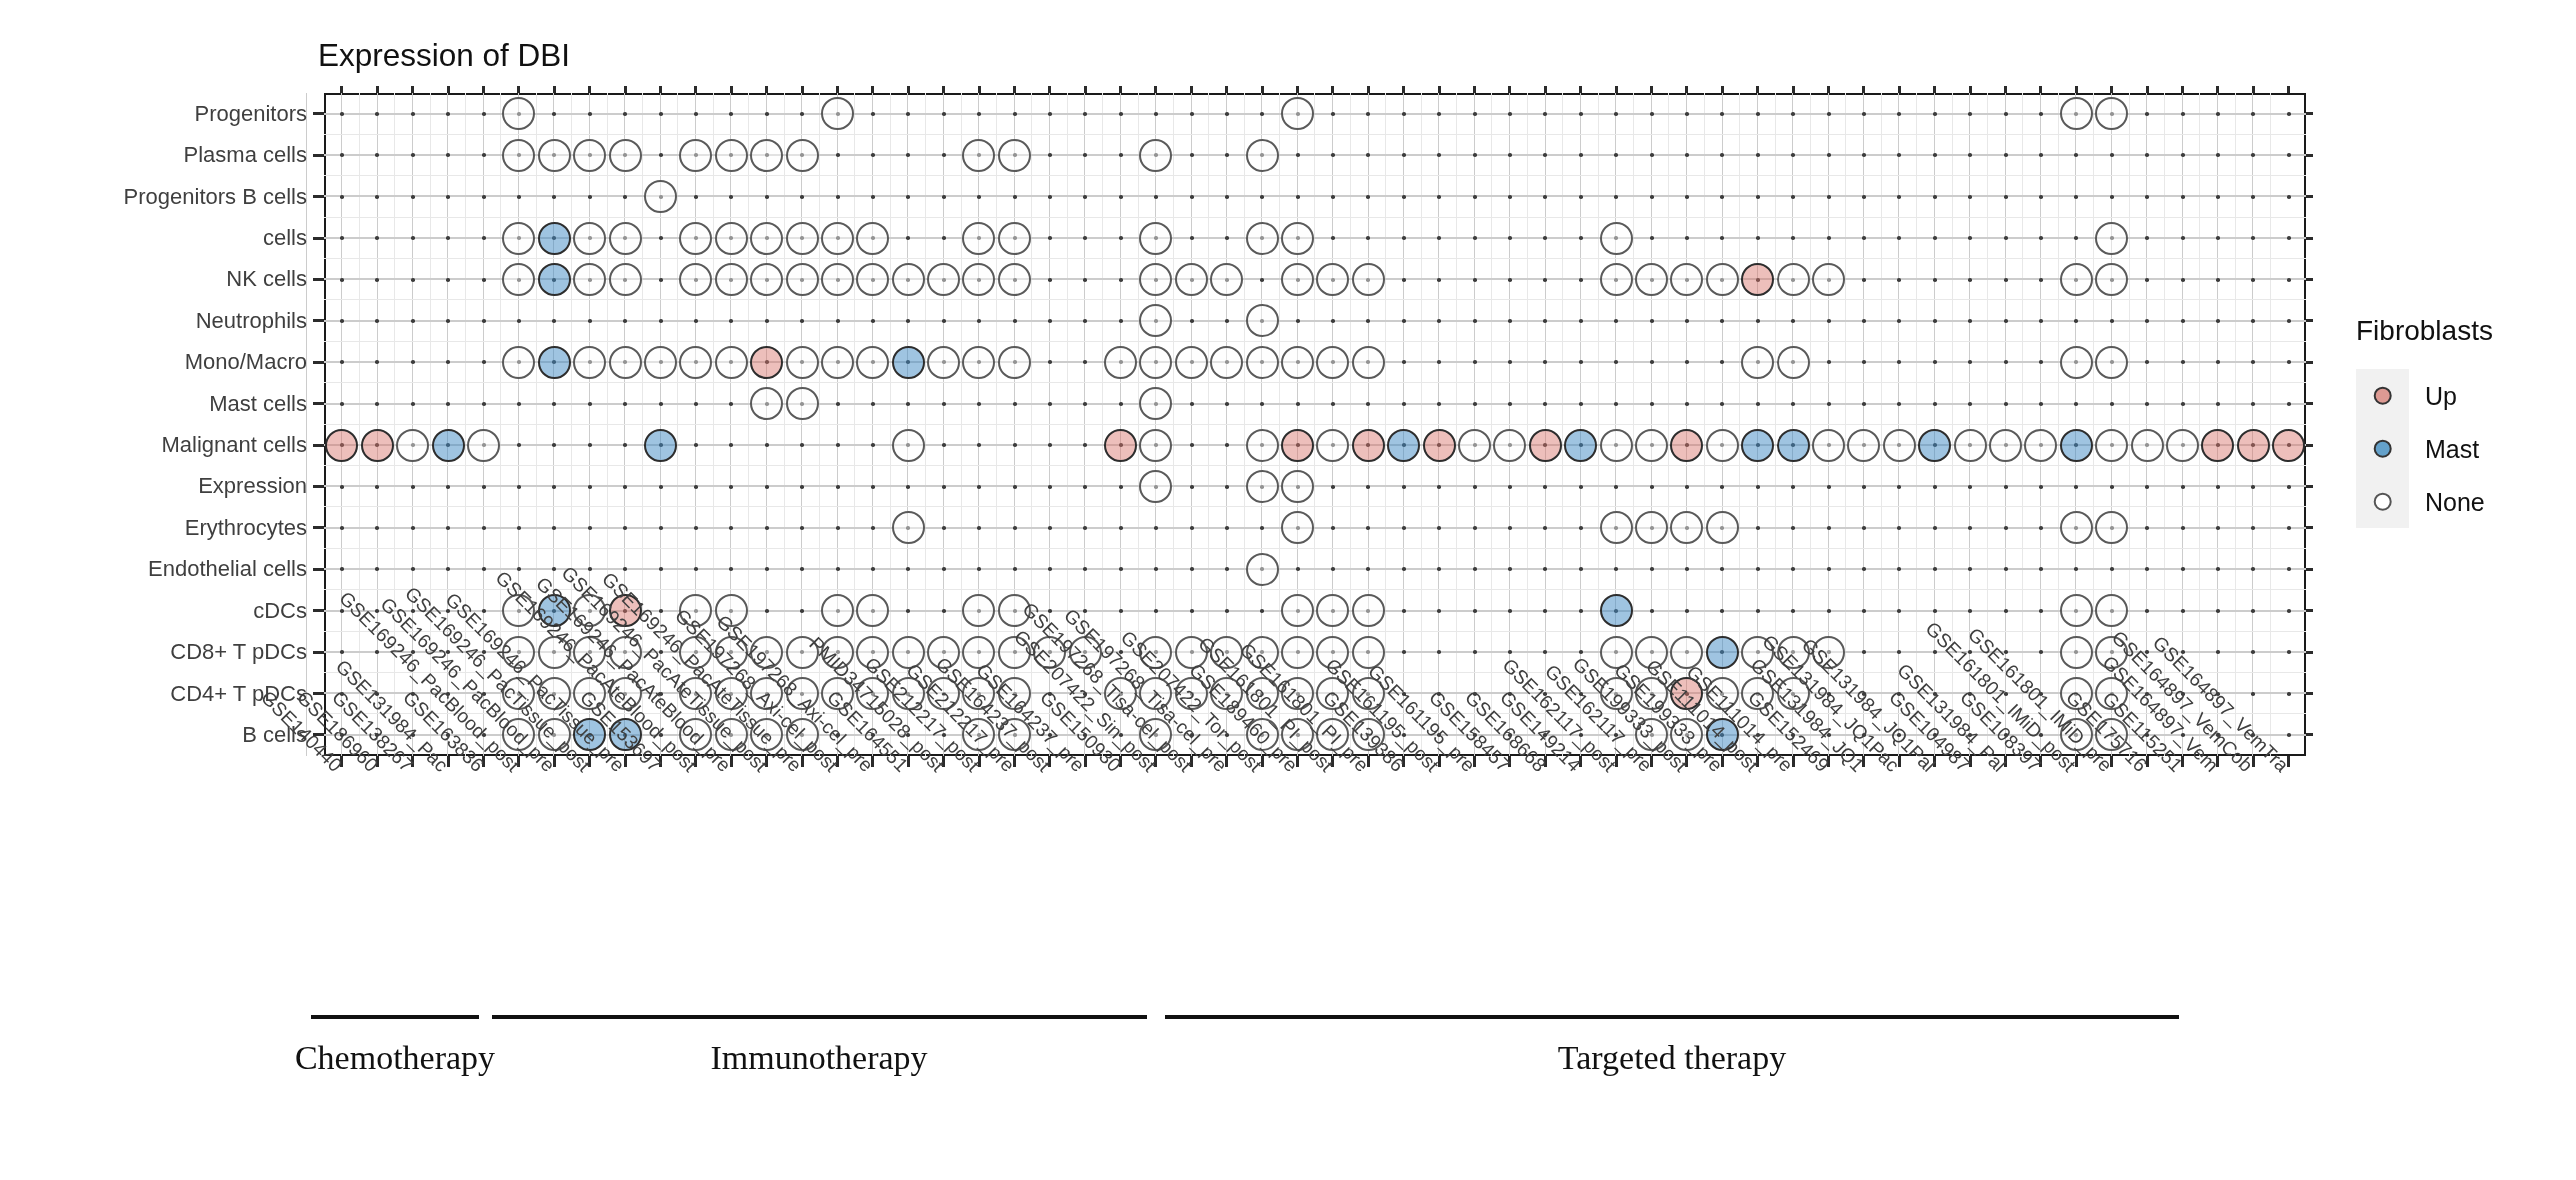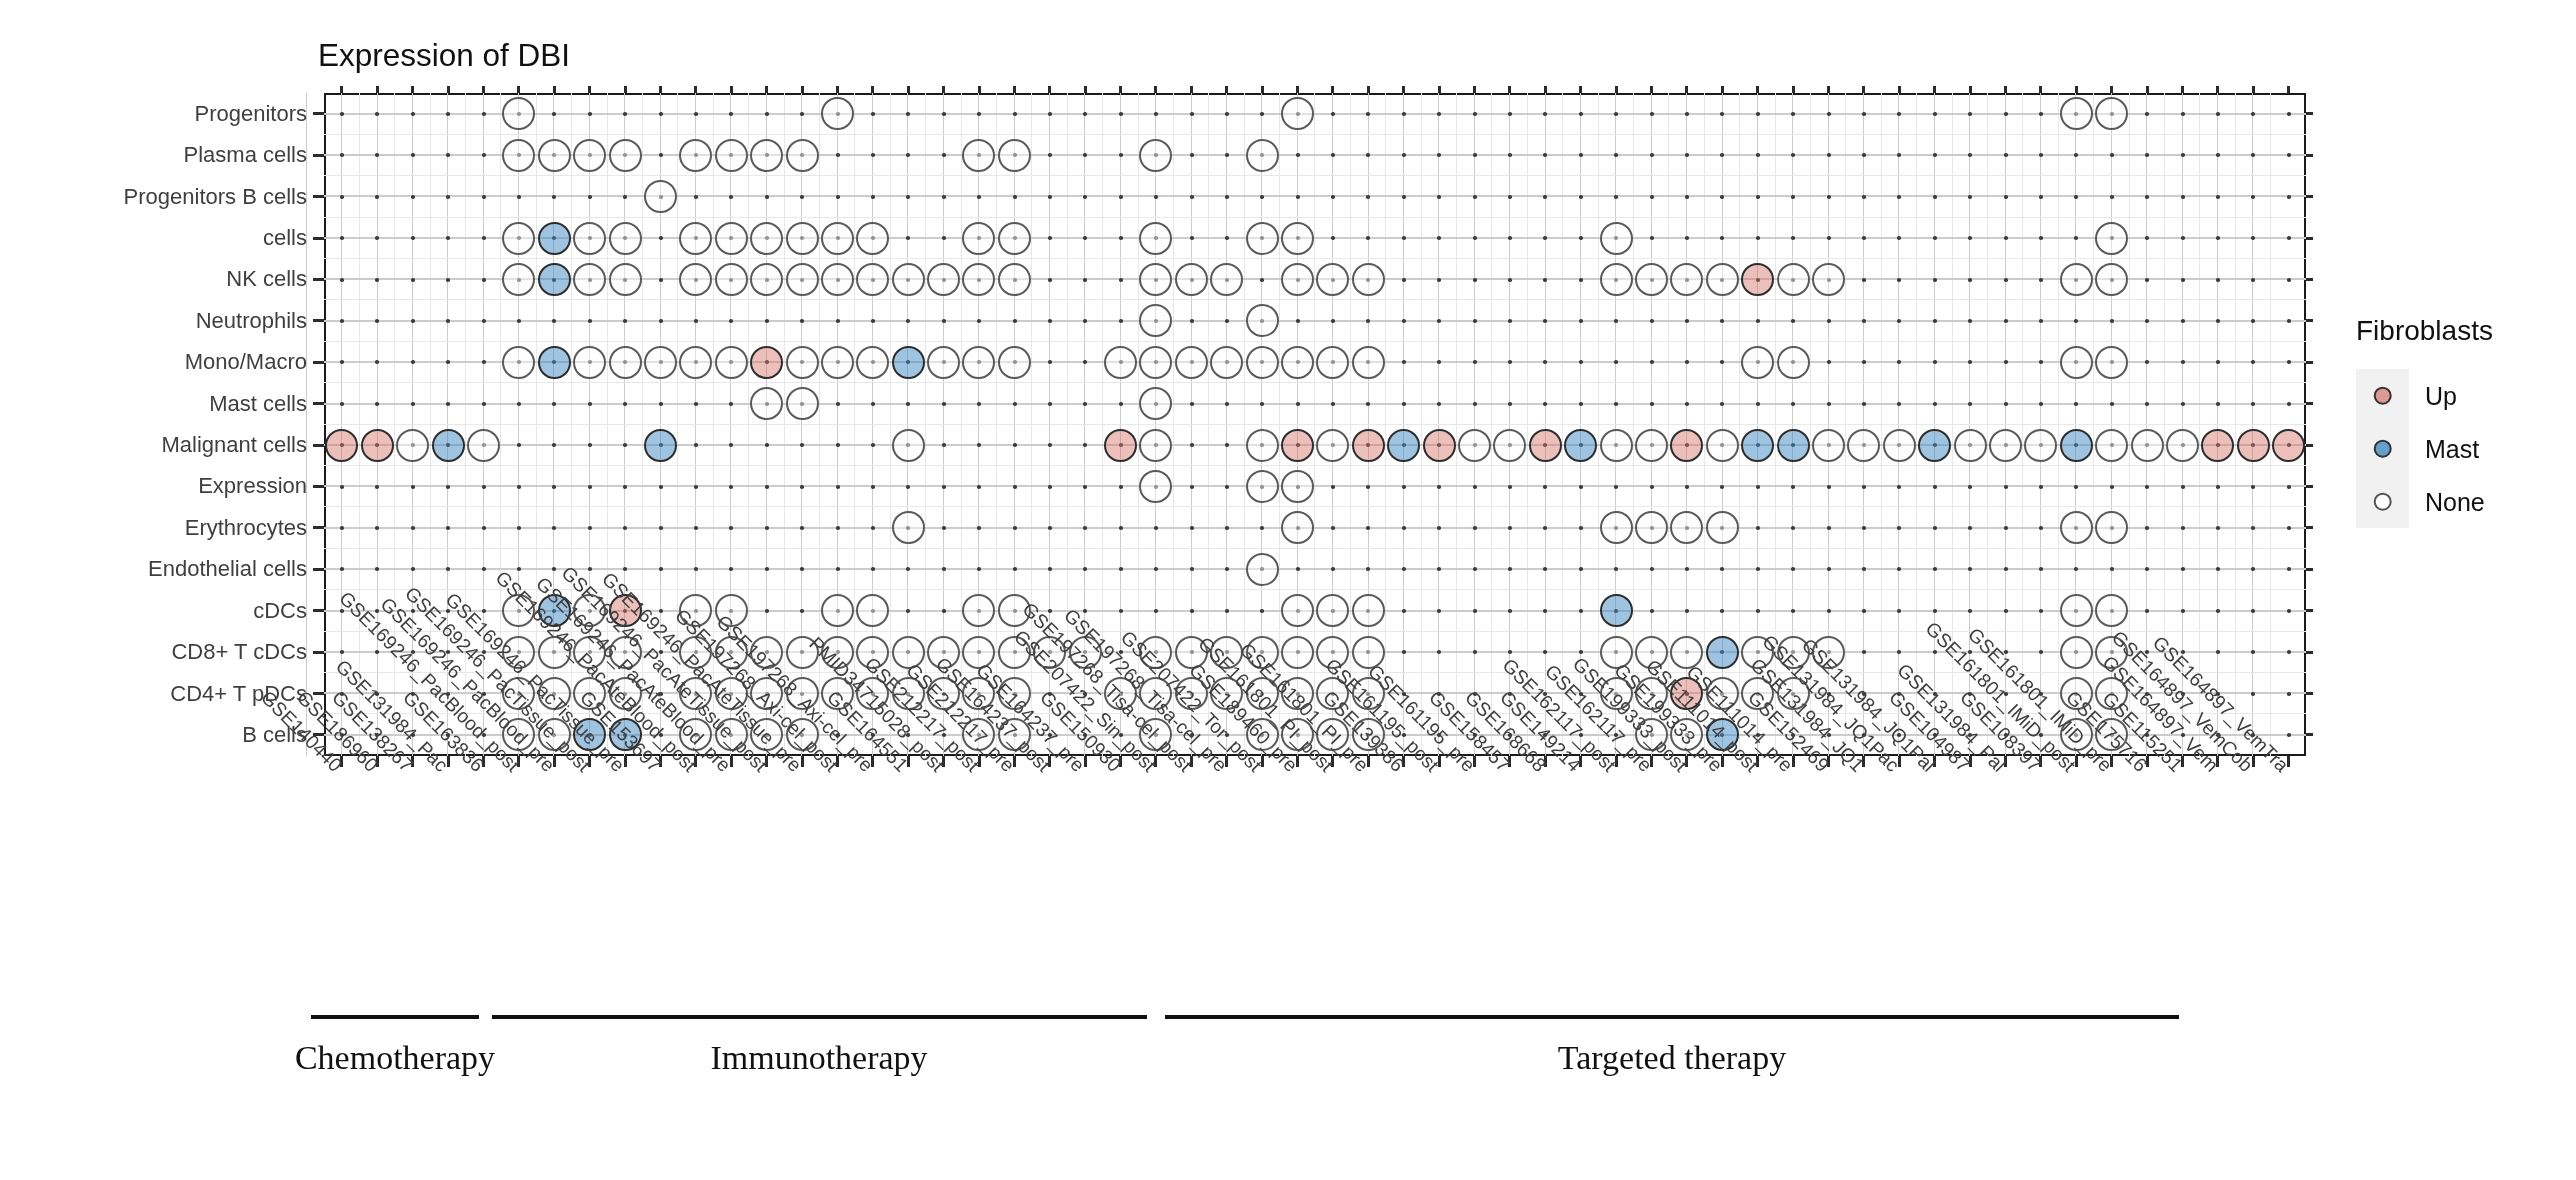--- a/index.html
+++ b/index.html
@@ -1471,21 +1471,21 @@
     <div class="ylab" style="right: 2269px; top: 238px;">cells</div>
     <div class="ylab" style="right: 2269px; top: 279px;">NK cells</div>
     <div class="ylab" style="right: 2269px; top: 321px;">Neutrophils</div>
     <div class="ylab" style="right: 2269px; top: 362px;">Mono/Macro</div>
     <div class="ylab" style="right: 2269px; top: 404px;">Mast cells</div>
     <div class="ylab" style="right: 2269px; top: 445px;">Malignant cells</div>
     <div class="ylab" style="right: 2269px; top: 486px;">Expression</div>
     <div class="ylab" style="right: 2269px; top: 528px;">Erythrocytes</div>
     <div class="ylab" style="right: 2269px; top: 569px;">Endothelial cells</div>
     <div class="ylab" style="right: 2269px; top: 611px;">cDCs</div>
-    <div class="ylab" style="right: 2269px; top: 652px;">CD8+ T cDCs</div>
+    <div class="ylab" style="right: 2269px; top: 652px;">CD8+ T pDCs</div>
     <div class="ylab" style="right: 2269px; top: 694px;">CD4+ T pDCs</div>
     <div class="ylab" style="right: 2269px; top: 735px;">B cells</div>
     <div class="xlab" style="right: 2230px; top: 761px;">GSE140440</div>
     <div class="xlab" style="right: 2194px; top: 761px;">GSE186960</div>
     <div class="xlab" style="right: 2159px; top: 761px;">GSE138267</div>
     <div class="xlab" style="right: 2124px; top: 761px;">GSE131984_Pac</div>
     <div class="xlab" style="right: 2088px; top: 761px;">GSE163836</div>
     <div class="xlab" style="right: 2053px; top: 761px;">GSE169246_PacBlood_post</div>
     <div class="xlab" style="right: 2017px; top: 761px;">GSE169246_PacBlood_pre</div>
     <div class="xlab" style="right: 1982px; top: 761px;">GSE169246_PacTissue_post</div>

